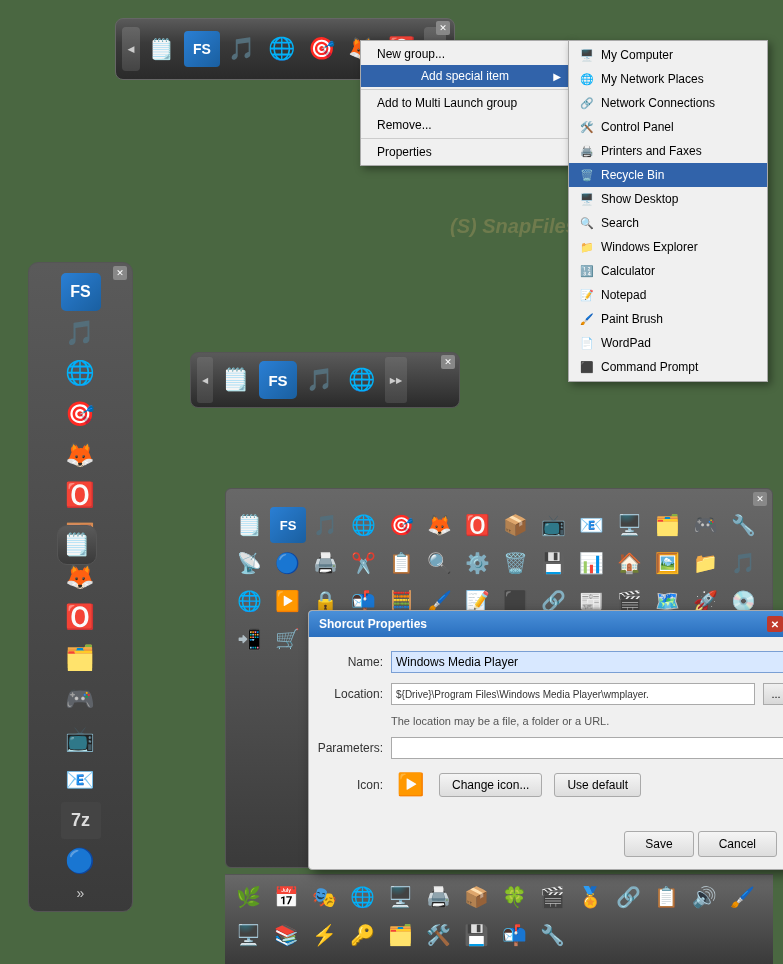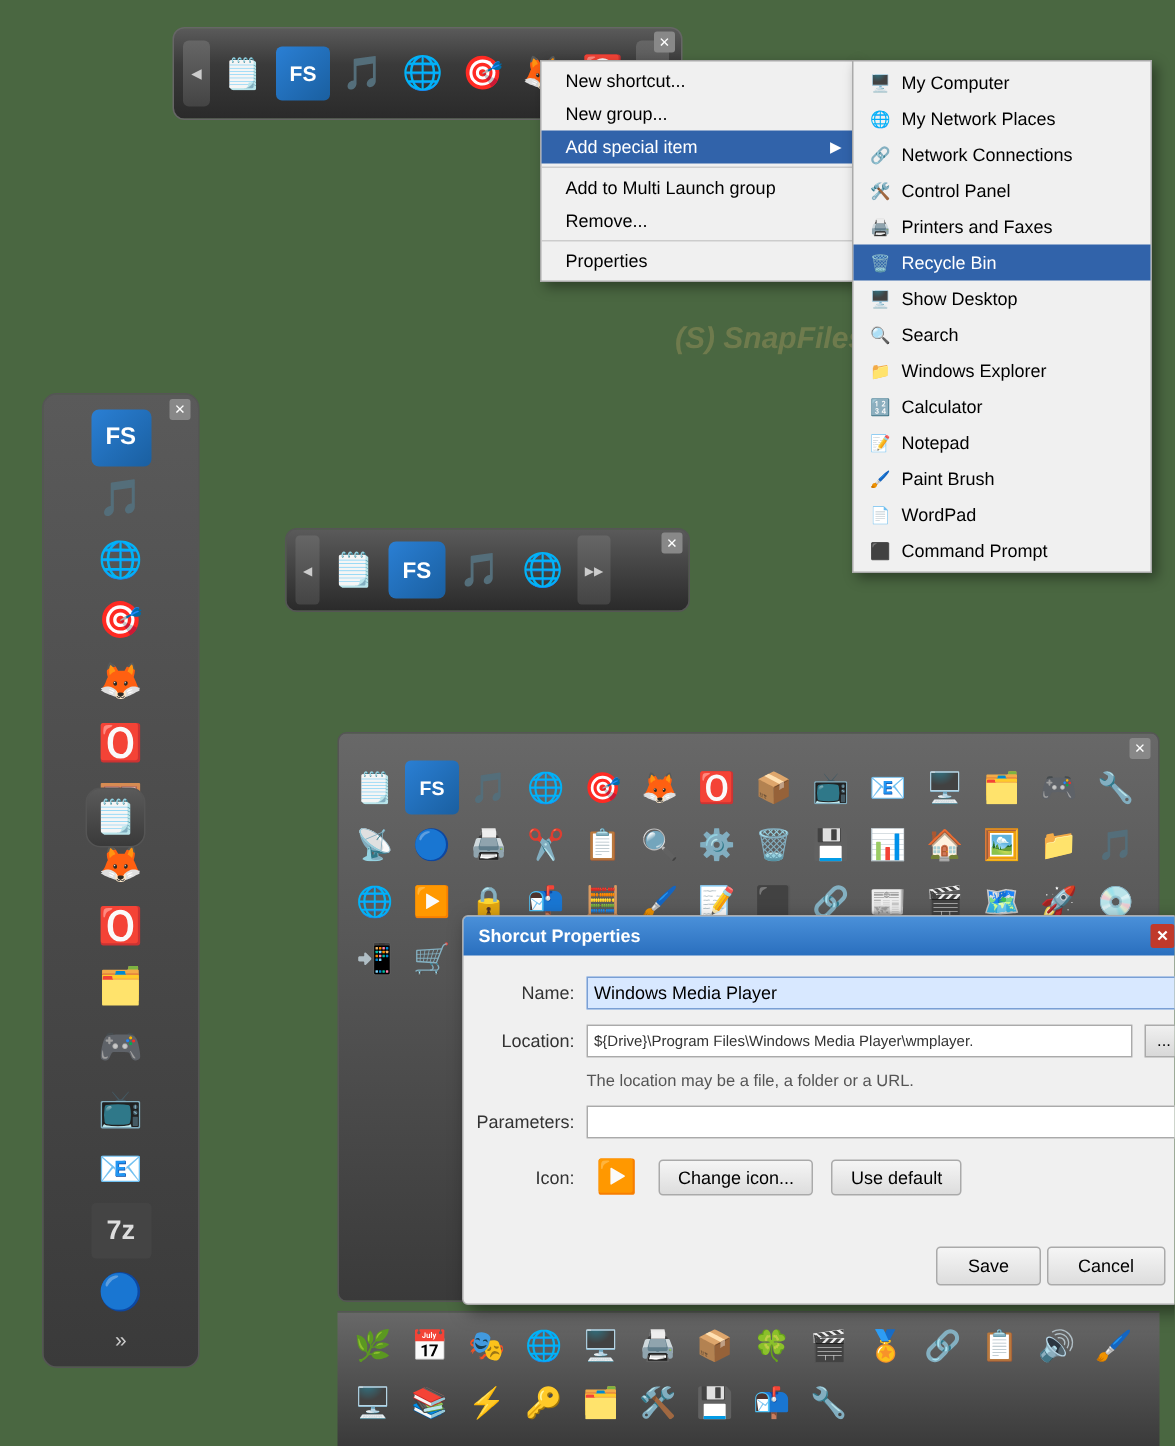--- a/index.html
+++ b/index.html
@@ -62,20 +62,21 @@
       font-size: 12px;
       color: #000;
       display: flex;
       align-items: center;
       gap: 6px;
       position: relative;
     }
     .context-menu-item.highlighted {
       background: #3163aa;
       color: white;
+      justify-content: center;
     }
     .context-menu-divider {
       height: 1px;
       background: #ccc;
       margin: 2px 0;
     }
     .context-menu-item .submenu-arrow {
       position: absolute;
       right: 8px;
       font-size: 10px;
@@ -412,23 +413,20 @@
   <div style="width:36px;height:36px;background:linear-gradient(135deg,#2a7fd4,#1a5fa0);border-radius:4px;display:flex;align-items:center;justify-content:center;font-weight:bold;font-size:14px;color:white;">FS</div>
   <div style="width:36px;height:36px;display:flex;align-items:center;justify-content:center;font-size:22px;">🎵</div>
   <div style="width:36px;height:36px;display:flex;align-items:center;justify-content:center;font-size:22px;">🌐</div>
   <div style="width:36px;height:36px;display:flex;align-items:center;justify-content:center;font-size:22px;">🎯</div>
   <div style="width:36px;height:36px;display:flex;align-items:center;justify-content:center;font-size:22px;">🦊</div>
   <div style="width:36px;height:36px;display:flex;align-items:center;justify-content:center;font-size:22px;">🅾️</div>
   <div style="width:22px;height:44px;background:linear-gradient(180deg,#666,#444);border-radius:4px;display:flex;align-items:center;justify-content:center;font-size:9px;color:#ccc;cursor:pointer;">▶</div>
 </div>
 
 <div class="context-menu">
-  <div class="context-menu-item">
-    <span>New shortcut...</span>
-  </div>
   <div class="context-menu-item">
     <span>New group...</span>
   </div>
   <div class="context-menu-item highlighted">
     <span>Add special item</span>
     <span class="submenu-arrow">▶</span>
   </div>
   <div class="context-menu-divider"></div>
   <div class="context-menu-item">
     <span>Add to Multi Launch group</span>

